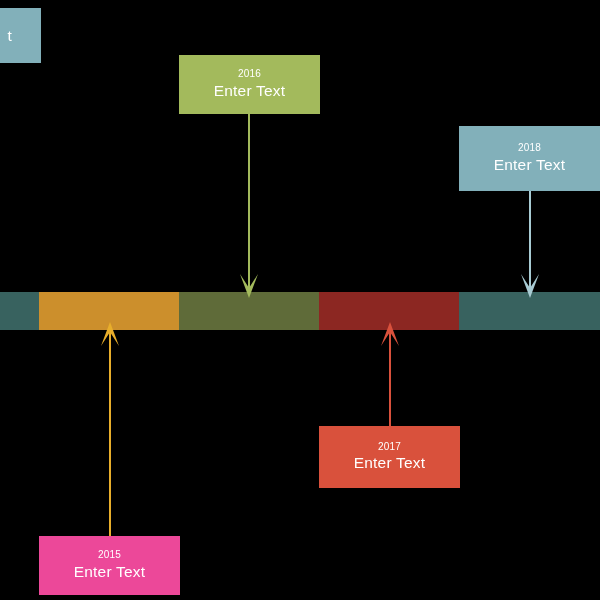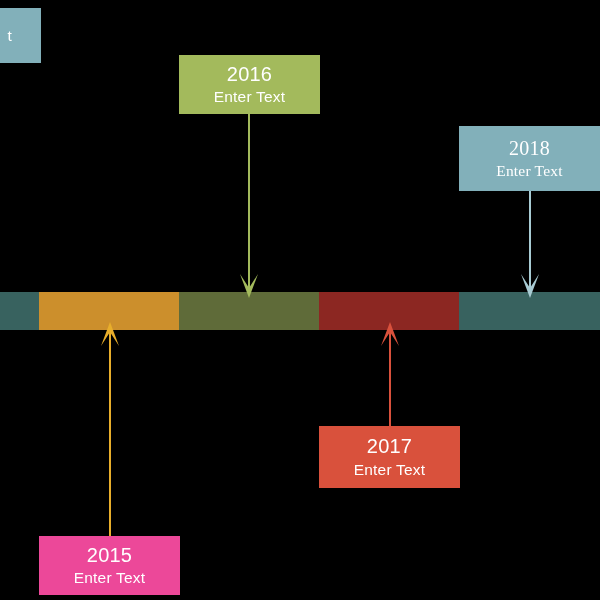--- a/index.html
+++ b/index.html
@@ -35,21 +35,21 @@
     box-sizing: border-box;
     display: flex;
     flex-direction: column;
     align-items: center;
     justify-content: center;
     color: #ffffff;
     text-align: center;
     line-height: 1.28;
   }
   .callout .yr {
-    font-size: 20px;
+    font-size: 10px;
     letter-spacing: 0.2px;
   }
   .callout .txt {
     font-size: 15.5px;
     letter-spacing: 0.2px;
   }
 
   
   .connectors {
     position: absolute;
@@ -93,21 +93,21 @@
     </svg>
 
   <div id="callout-layer">
       <div class="callout" style="left: -100px; top: 8px; width: 141px; height: 55px; background: rgb(130, 176, 186);">
         <div class="txt" style="width: 100%; text-align: right; padding-right: 29px; box-sizing: border-box;">t</div>
       </div>
       <div class="callout" style="left: 179px; top: 55px; width: 141px; height: 59px; background: rgb(163, 186, 92);">
         <div class="yr">2016</div>
         <div class="txt">Enter Text</div>
       </div>
-      <div class="callout" style="left: 459px; top: 126px; width: 141px; height: 65px; background: rgb(130, 176, 186); font-family: Liberation Serif, serif;">
+      <div class="callout" style="left: 459px; top: 126px; width: 141px; height: 65px; background: rgb(130, 176, 186);">
         <div class="yr">2018</div>
         <div class="txt">Enter Text</div>
       </div>
       <div class="callout" style="left: 319px; top: 426px; width: 141px; height: 62px; background: rgb(217, 81, 60);">
         <div class="yr">2017</div>
         <div class="txt">Enter Text</div>
       </div>
       <div class="callout" style="left: 39px; top: 536px; width: 141px; height: 59px; background: #ec4899;">
         <div class="yr">2015</div>
         <div class="txt">Enter Text</div>

